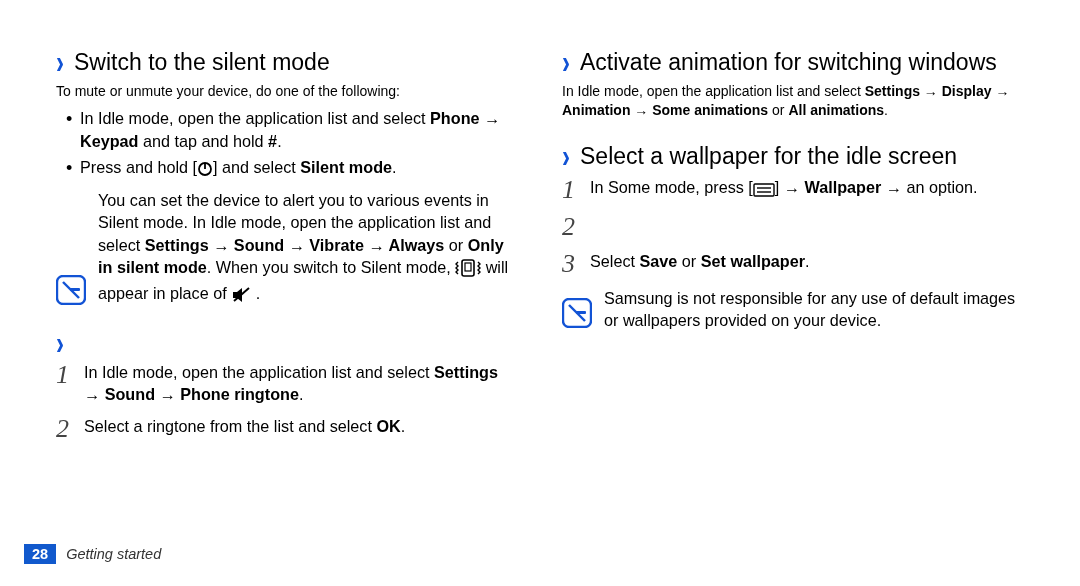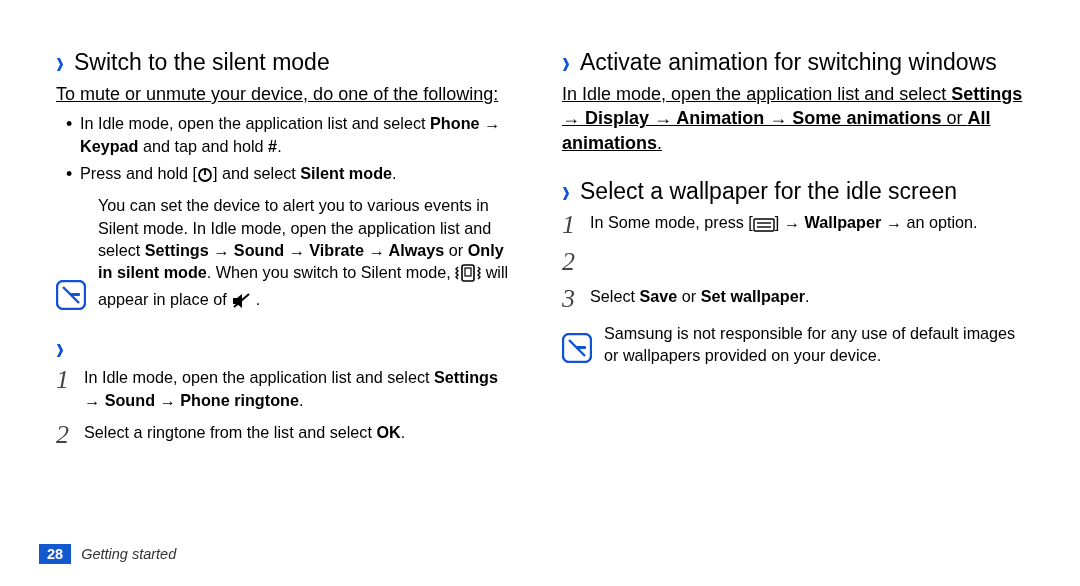--- a/index.html
+++ b/index.html
@@ -35,24 +35,23 @@
     transform: scaleY(1.35);
     display: inline-block;
     line-height: 1;
   }
   .heading {
     font-size: 23px;
     font-weight: 400;
     line-height: 1.22;
   }
   .para {
-    font-size: 18px;
+    font-size: 14px;
     line-height: 1.35;
     margin-bottom: 6px;
-    text-decoration: underline;
   }
   .bullets {
     list-style: none;
     padding-left: 10px;
     margin-top: 4px;
   }
   .bullets li {
     position: relative;
     padding-left: 14px;
     font-size: 16.2px;
@@ -93,21 +92,21 @@
     font-family: "Times New Roman", serif;
     font-style: italic;
     font-size: 26px;
     color: #444;
     line-height: 1;
     padding-top: 1px;
   }
   .inline-icon { vertical-align: -4px; display:inline-block; }
   .footer {
     position: absolute;
-    left: 39px;
+    left: 24px;
     bottom: 22px;
     display: flex;
     align-items: center;
     font-size: 14.5px;
   }
   .page-badge {
     background: #1159cd;
     color: #fff;
     font-weight: 600;
     padding: 2px 8px;

